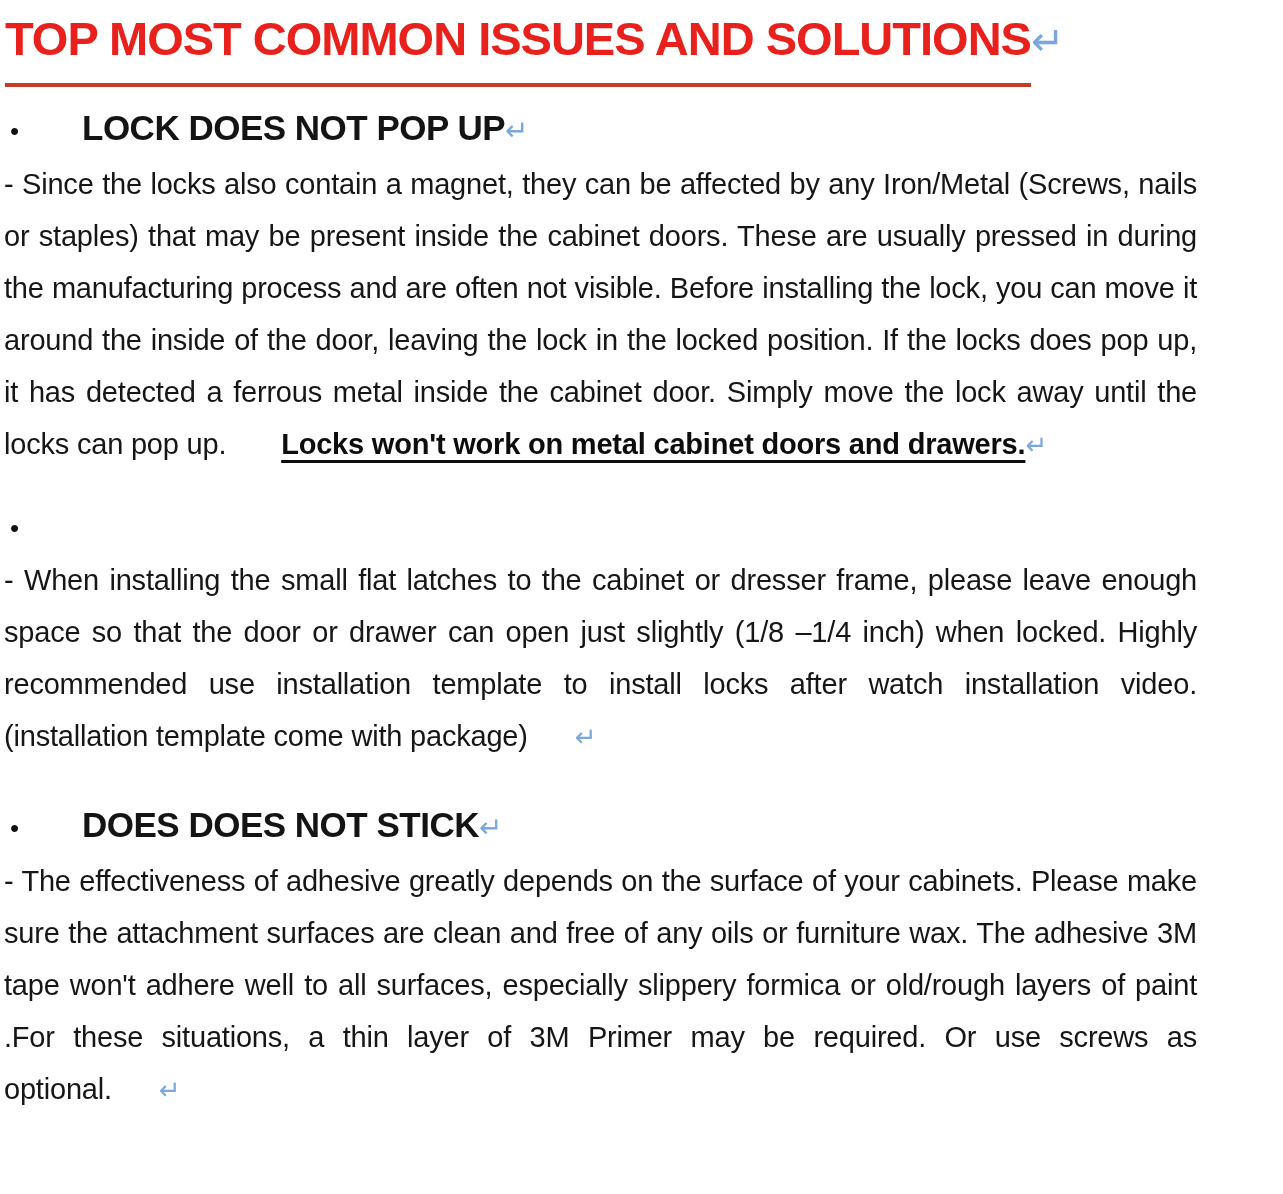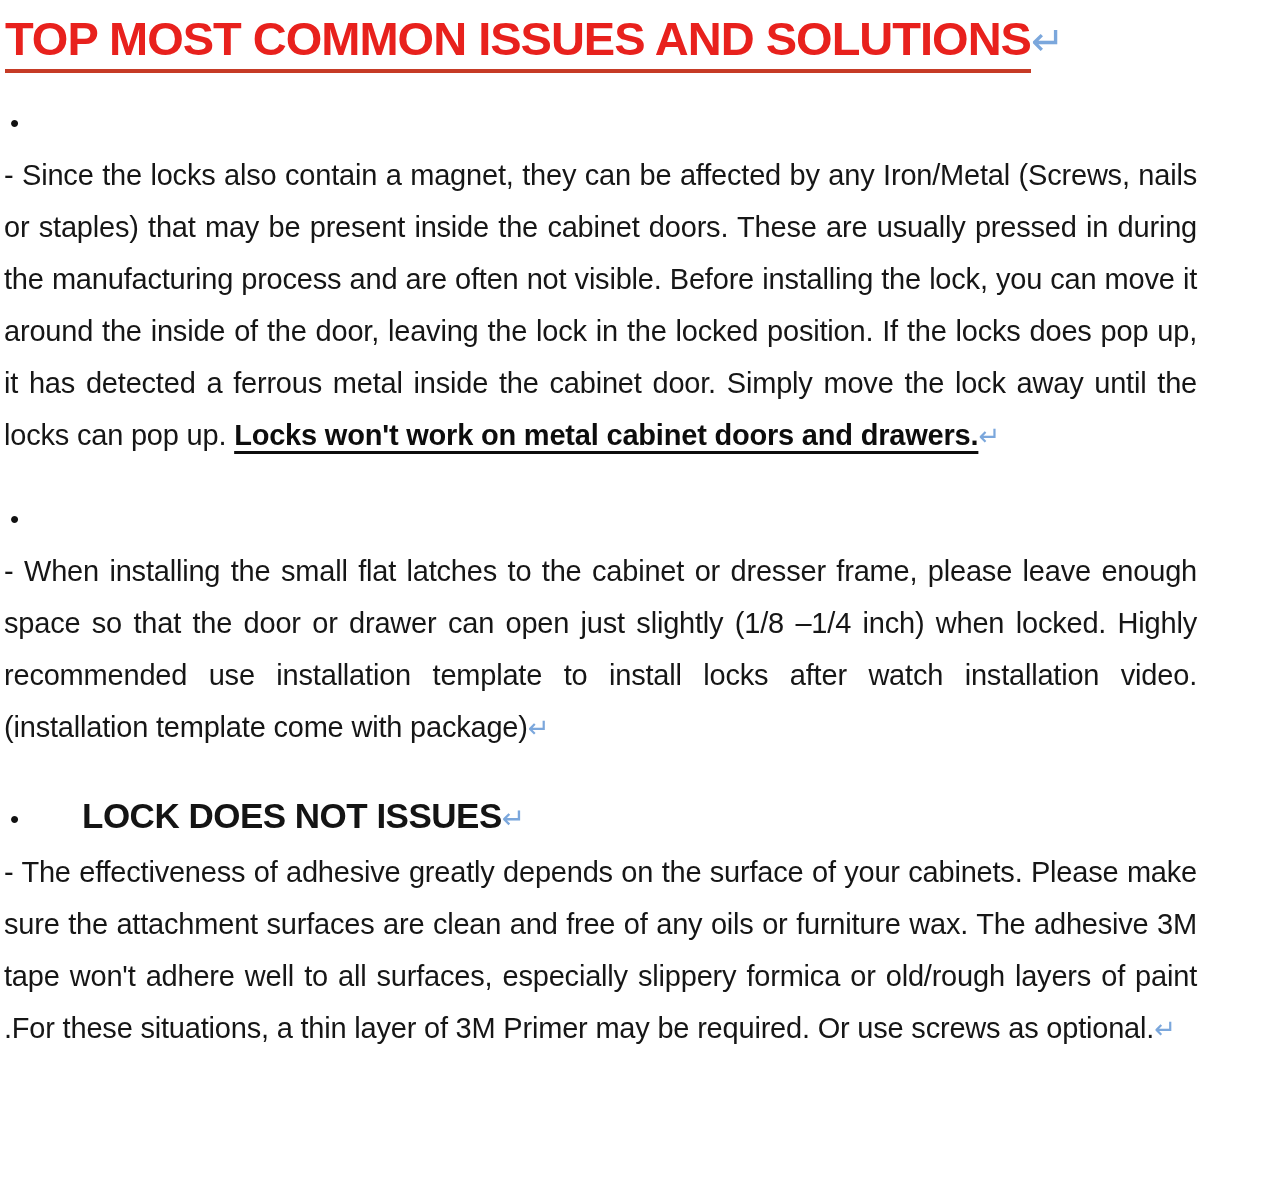--- a/index.html
+++ b/index.html
@@ -23,21 +23,21 @@
     padding: 0;
     font-size: 47px;
     font-weight: 700;
     letter-spacing: -1px;
     line-height: 1.15;
     white-space: nowrap;
   }
   .title-text {
     color: #e8211d;
     border-bottom: 4px solid #c63b26;
-    padding-bottom: 4px;
+    padding-bottom: 18px;
   }
   
   .pmark {
     color: #7ba7dc;
     font-weight: 400;
     text-decoration: none;
   }
   .title-pmark { font-size: 40px; }
   .h-pmark    { font-size: 28px; }
   .p-pmark    { font-size: 26px; }
@@ -70,44 +70,46 @@
     letter-spacing: -0.2px;
     text-align: justify;
     color: #161616;
   }
   .emph {
     font-weight: 700;
     text-decoration: underline;
     text-decoration-thickness: 3px;
     text-underline-offset: 6px;
     color: #0d0d0d;
+    margin-left: 47px;
   }
 </style>
 </head>
 <body>
 
 <div class="page">
 
   <h1 class="doc-title"><span class="title-text">TOP MOST COMMON ISSUES AND SOLUTIONS</span><span class="pmark title-pmark">↵</span></h1>
 
   <div class="section">
     <div class="bullet-row">
       <span class="bullet">•</span>
+      <h2 class="issue-heading"><span>LOCK DOES NOT POP UP</span><span class="pmark h-pmark">↵</span></h2>
     </div>
     <p class="issue-body"><span>- Since the locks also contain a magnet, they can be affected by any Iron/Metal (Screws, nails or staples) that may be present inside the cabinet doors. These are usually pressed in during the manufacturing process and are often not visible. Before installing the lock, you can move it around the inside of the door, leaving the lock in the locked position. If the locks does pop up, it has detected a ferrous metal inside the cabinet door. Simply move the lock away until the locks can pop up.  </span><span class="emph">Locks won't work on metal cabinet doors and drawers.</span><span class="pmark p-pmark">↵</span></p>
   </div>
 
   <div class="section">
     <div class="bullet-row">
       <span class="bullet">•</span>
     </div>
     <p class="issue-body"><span>- When installing the small flat latches to the cabinet or dresser frame, please leave enough space so that the door or drawer can open just slightly (1/8 –1/4 inch) when locked. Highly recommended use installation template to install locks after watch installation video. (installation template come with package)</span><span class="emph"></span><span class="pmark p-pmark">↵</span></p>
   </div>
 
   <div class="section">
     <div class="bullet-row">
       <span class="bullet">•</span>
-      <h2 class="issue-heading"><span>LOCK DOES NOT ISSUES</span><span class="pmark h-pmark">↵</span></h2>
+      <h2 class="issue-heading"><span>DOES DOES NOT STICK</span><span class="pmark h-pmark">↵</span></h2>
     </div>
     <p class="issue-body"><span>- The effectiveness of adhesive greatly depends on the surface of your cabinets. Please make sure the attachment surfaces are clean and free of any oils or furniture wax. The adhesive 3M tape won't adhere well to all surfaces, especially slippery formica or old/rough layers of paint .For these situations, a thin layer of 3M Primer may be required. Or use screws as optional.</span><span class="emph"></span><span class="pmark p-pmark">↵</span></p>
   </div>
 
 </div>
 
 </body></html>

